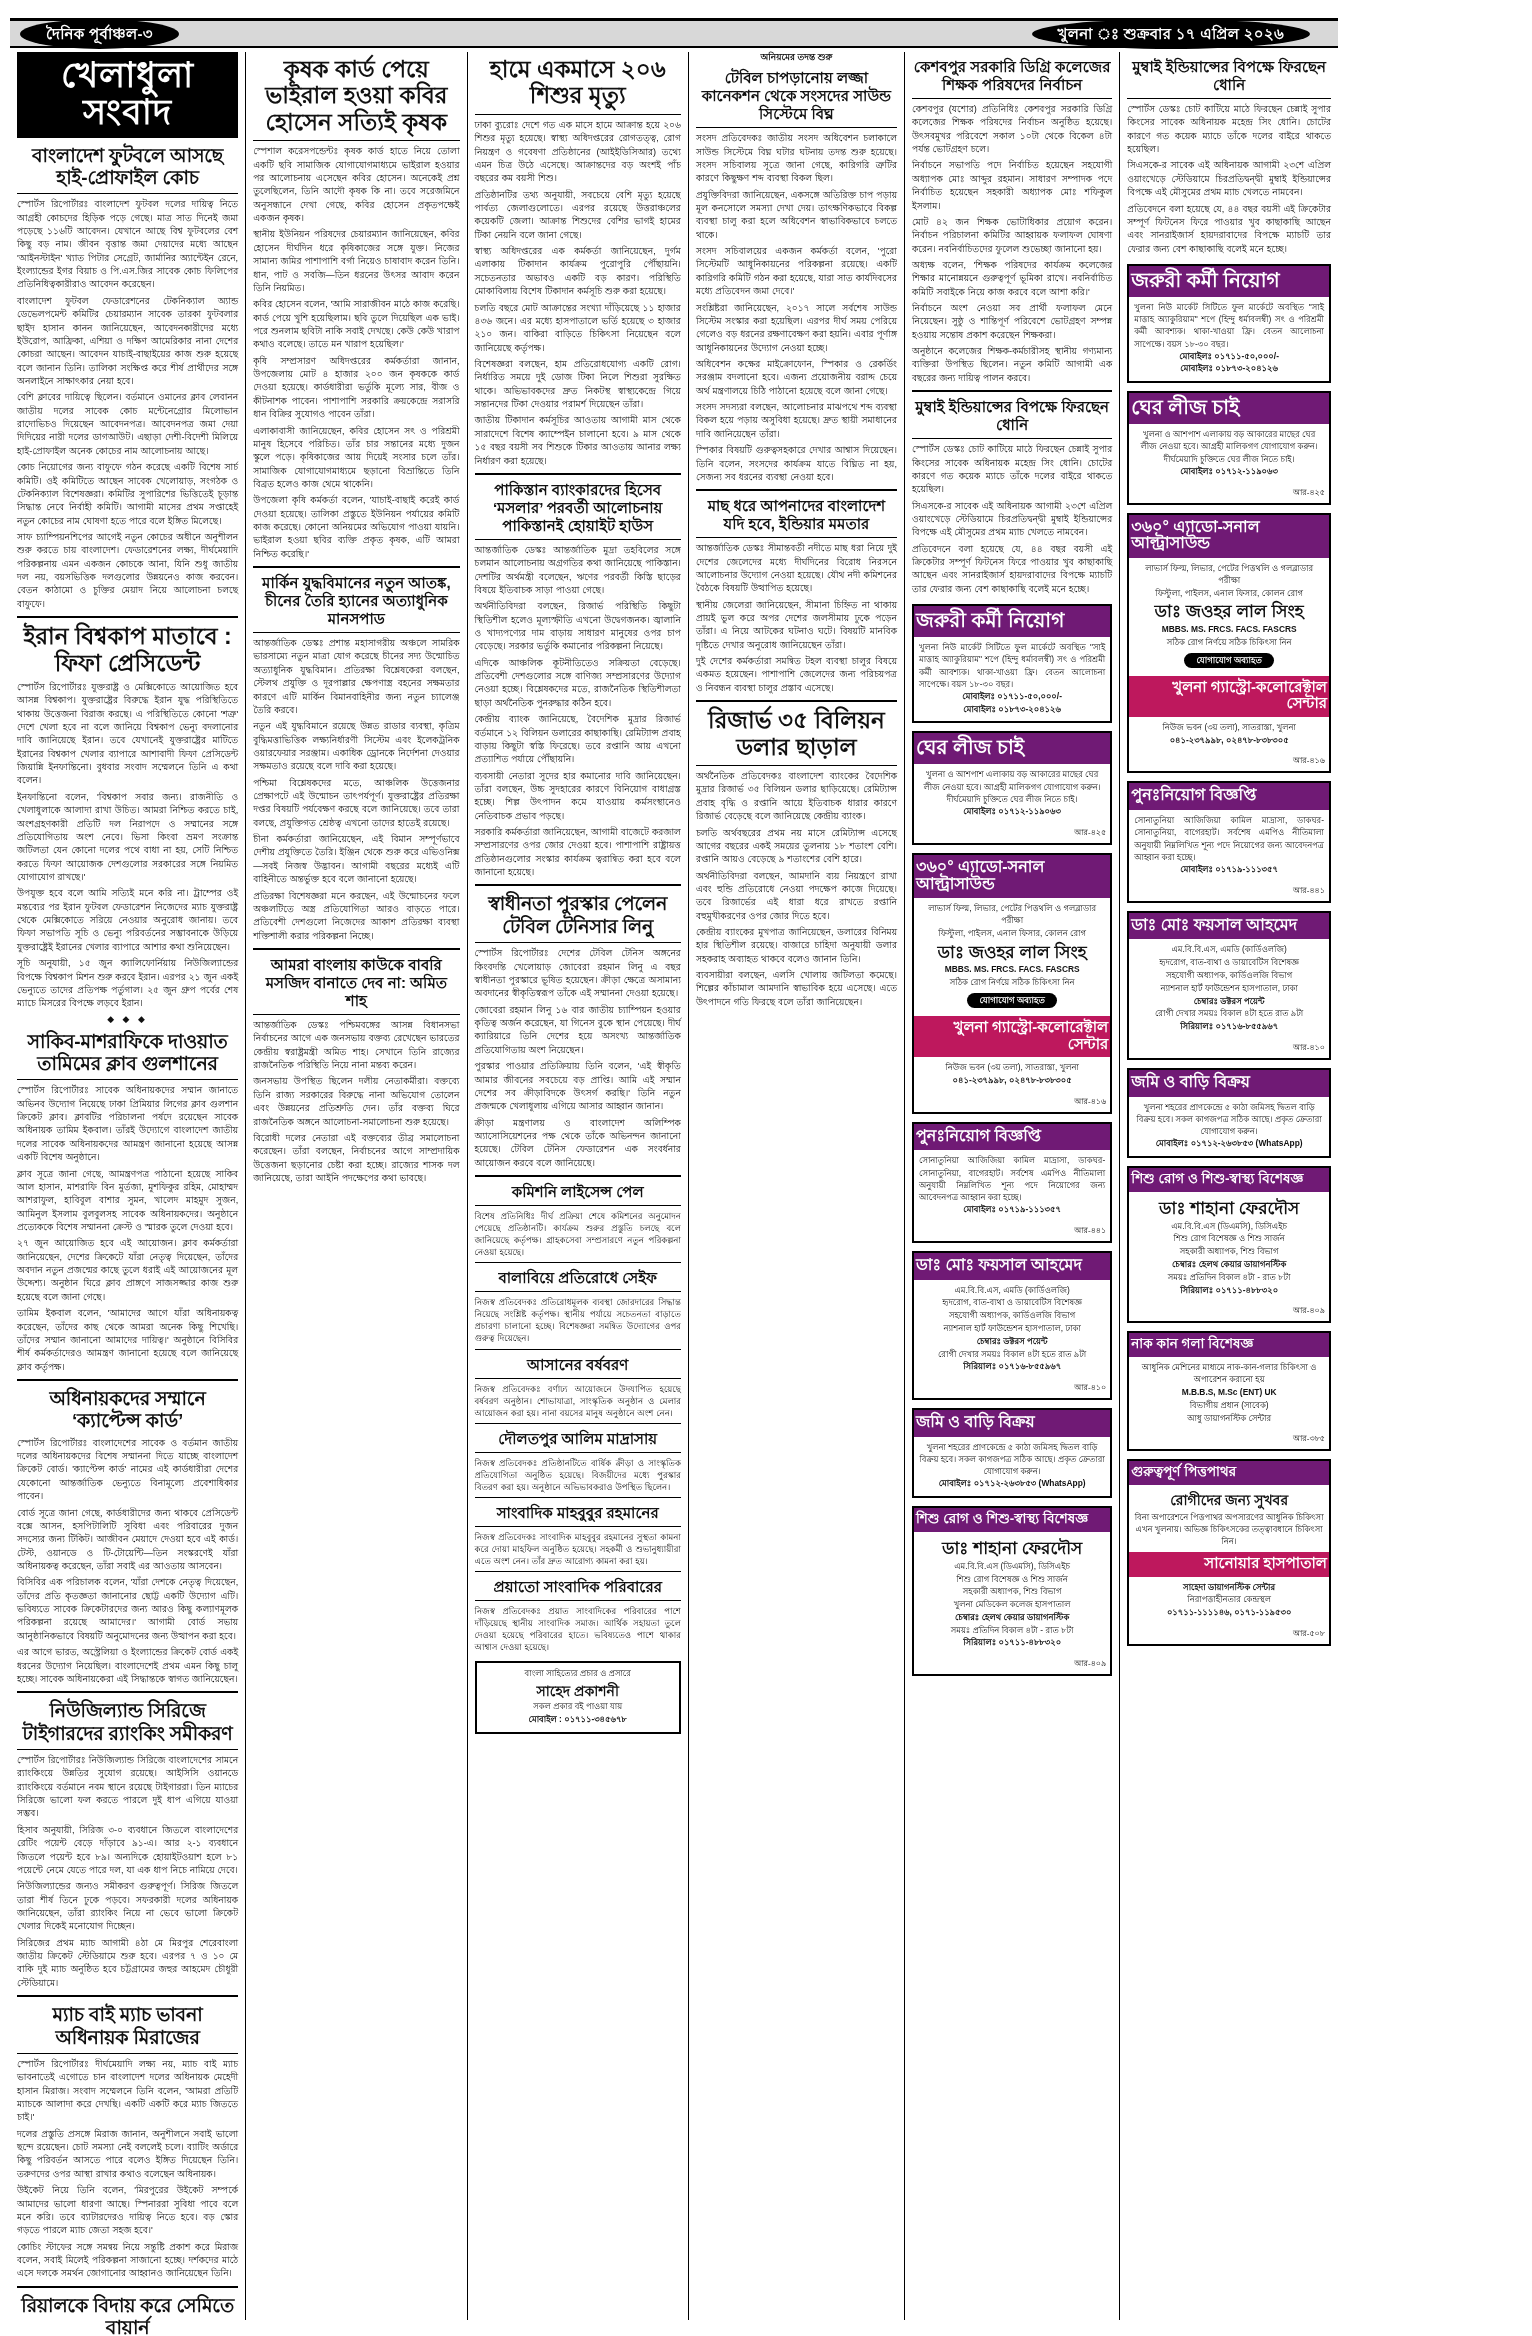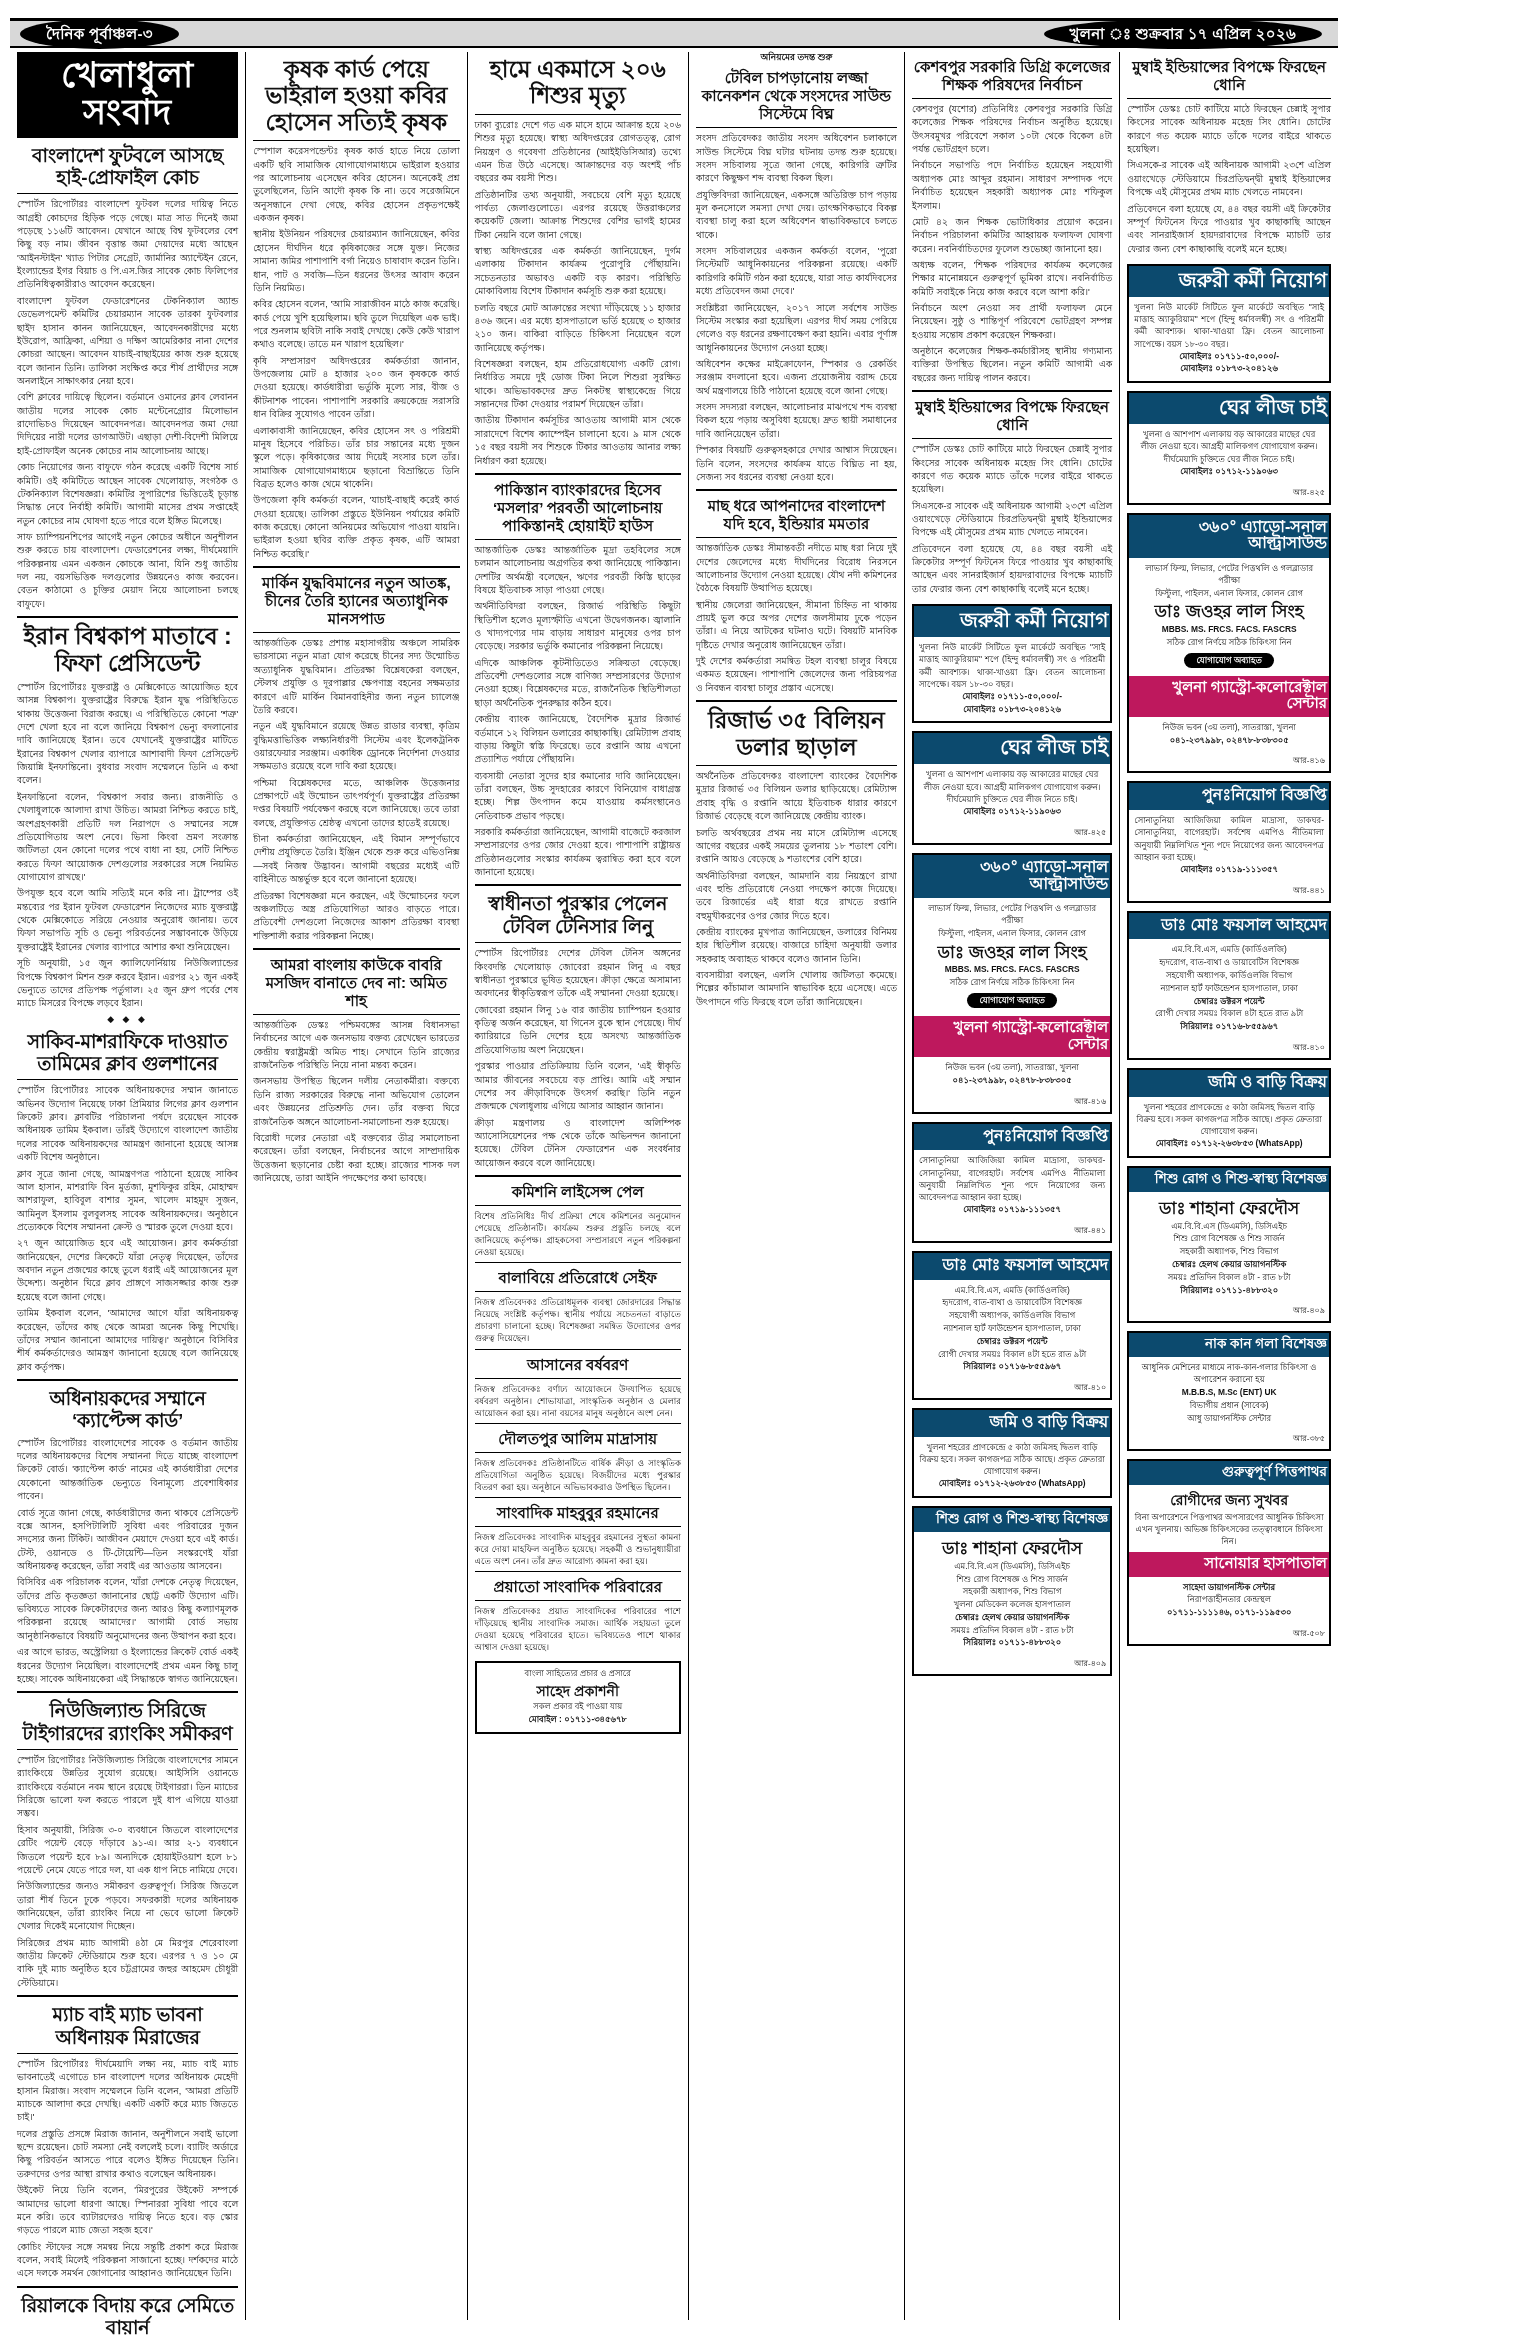--- a/index.html
+++ b/index.html
@@ -39,21 +39,21 @@
     color: #fff;
     border-radius: 50%/50%;
     display: flex; align-items: center; justify-content: center;
     padding: 0 26px;
     font-size: 15px;
     font-weight: bold;
     letter-spacing: .3px;
     white-space: nowrap;
   }
   .mast-left { left: 10px; }
-  .mast-right { right: 16px; }
+  .mast-right { right: 28px; }
 
   
   .grid {
     display: flex;
     gap: 0px;
     height: 2268px;
   }
   .col {
     padding: 0 7px;
     position: relative;
@@ -123,23 +123,23 @@
 
   
   .adbox {
     border: 2px solid #000;
     margin: 8px 0;
     padding: 0;
     background: #fff;
     overflow: hidden;
   }
   .adbox .ad-head {
-    background: #0c4a6e;
+    background: #701a75;
     color: #fff;
-    text-align: right;
+    text-align: left;
     font-size: 20px;
     font-weight: bold;
     padding: 4px 2px 6px 2px;
     line-height: 1.05;
   }
   .adbox .ad-head.sm { font-size: 16px; }
   .adbox .ad-head.xs { font-size: 13.5px; }
   .adbox .ad-body {
     padding: 4px 5px 5px 5px;
     font-size: 8.4px;

